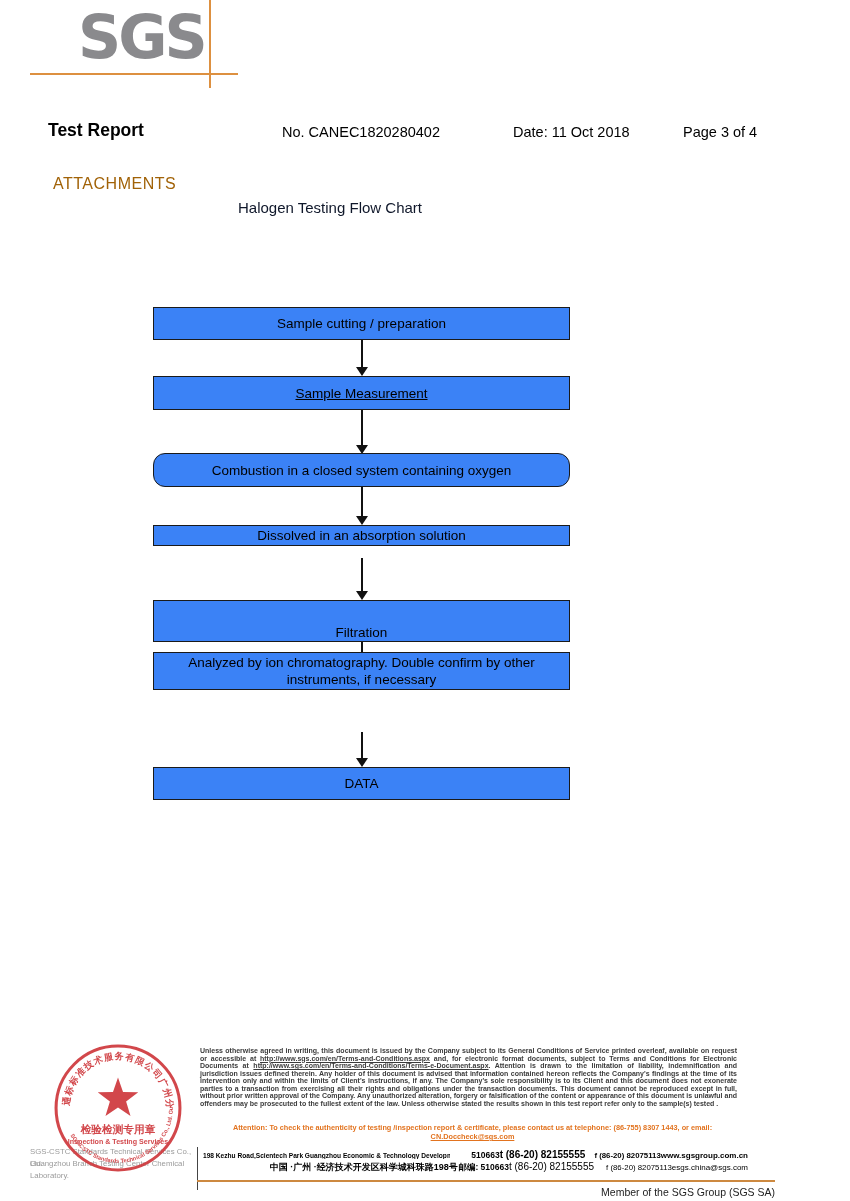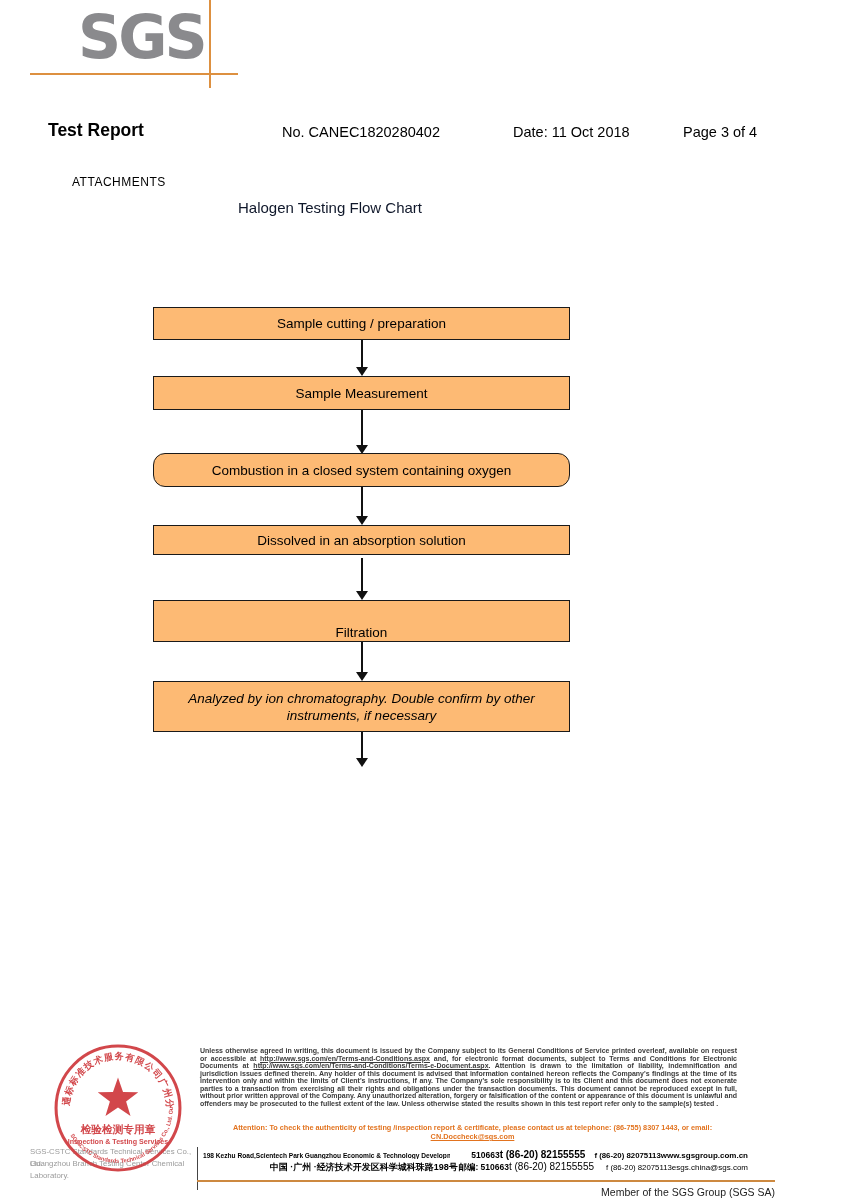--- a/index.html
+++ b/index.html
@@ -16,26 +16,26 @@
   }
   .logo-hline{position:absolute;left:30px;top:73px;width:208px;height:2px;background:#dd9040;}
   .logo-vline{position:absolute;left:209px;top:0;width:2px;height:88px;background:#dd9040;}
   
   .rpt-title{position:absolute;left:48px;top:120px;font-size:17.5px;font-weight:bold;color:#000;}
   .hdr-item{position:absolute;top:124px;font-size:14.5px;color:#000;}
   .hdr-no{left:282px;}
   .hdr-date{left:513px;text-align:right;}
   .hdr-page{left:683px;}
   
-  .attachments{position:absolute;left:72px;top:175px;font-size:12px;color:#000000;letter-spacing:0.5px;}
+  .attachments{position:absolute;left:53px;top:175px;font-size:16px;color:#a16207;letter-spacing:0.5px;}
   .chart-title{position:absolute;left:238px;top:199px;font-size:15px;color:#0f172a;}
   
   .flow-box{
     position:absolute;left:153px;width:417px;box-sizing:border-box;
-    border:1px solid #1a1a1a;background:#fdba74;
+    border:1px solid #1a1a1a;background:#3b82f6;
     display:flex;align-items:center;justify-content:center;
     font-size:13.5px;color:#000;text-align:center;line-height:17px;
     padding:0 14px;
   }
   .flow-box.low{align-items:flex-end;}
   .arrow{position:absolute;left:356px;width:12px;}
   .arrow .shaft{position:absolute;left:5px;top:0;bottom:8px;width:2px;background:#111;}
   .arrow .head{
     position:absolute;bottom:0;left:0;width:0;height:0;
     border-left:6px solid transparent;border-right:6px solid transparent;border-top:9px solid #111;
@@ -84,50 +84,51 @@
 
   <div class="attachments">ATTACHMENTS</div>
   <div class="chart-title">Halogen Testing Flow Chart</div>
 
   <div class="flow-box" style="top:307px;height:33px;">Sample cutting / preparation</div>
   <div class="arrow" style="top:340px;height:36px;">
       <span class="shaft"></span>
       <span class="head"></span>
     </div>
 
-  <div class="flow-box" style="top:376px;height:34px;">Sample Measurement</div>
+  <div class="flow-box" style="top:376px;height:34px;text-decoration:underline;">Sample Measurement</div>
   <div class="arrow" style="top:410px;height:44px;">
       <span class="shaft"></span>
       <span class="head"></span>
     </div>
 
   <div class="flow-box" style="top:453px;height:34px;border-radius:12px;">Combustion in a closed system containing oxygen</div>
   <div class="arrow" style="top:487px;height:38px;">
       <span class="shaft"></span>
       <span class="head"></span>
     </div>
 
-  <div class="flow-box" style="top:525px;height:30px;">Dissolved in an absorption solution</div>
+  <div class="flow-box" style="top:525px;height:21px;">Dissolved in an absorption solution</div>
   <div class="arrow" style="top:558px;height:42px;">
       <span class="shaft"></span>
       <span class="head"></span>
     </div>
 
   <div class="flow-box low" style="top:600px;height:42px;">Filtration</div>
   <div class="arrow" style="top:642px;height:39px;">
       <span class="shaft"></span>
       <span class="head"></span>
     </div>
 
-  <div class="flow-box" style="top:681px;height:51px;font-style:italic;">Analyzed by ion chromatography. Double confirm by other instruments, if necessary</div>
+  <div class="flow-box" style="top:652px;height:38px;">Analyzed by ion chromatography. Double confirm by other instruments, if necessary</div>
   <div class="arrow" style="top:732px;height:35px;">
       <span class="shaft"></span>
       <span class="head"></span>
     </div>
 
+  <div class="flow-box" style="top:767px;height:33px;">DATA</div>
 
   <svg class="stamp" viewBox="0 0 130 130">
     <defs>
       <path id="arcTop" d="M 17,65 A 48,48 0 1 1 113,65"></path>
       <path id="arcBottom" d="M 11,65 A 54,54 0 1 0 119,65"></path>
     </defs>
     <circle cx="65" cy="65" r="61" fill="none" stroke="#cf3a3e" stroke-width="3"></circle>
     <path d="M65,35 L69.94,49.2 L84.97,49.51 L72.99,58.6 L77.34,72.99 L65,64.4 L52.66,72.99 L57.01,58.6 L45.03,49.51 L60.06,49.2 Z" fill="#cf3a3e"></path>
     <text font-size="9" fill="#cf3a3e" font-weight="bold" letter-spacing="1">
       <textPath href="#arcTop" startOffset="2">通标标准技术服务有限公司广州分公司</textPath>

